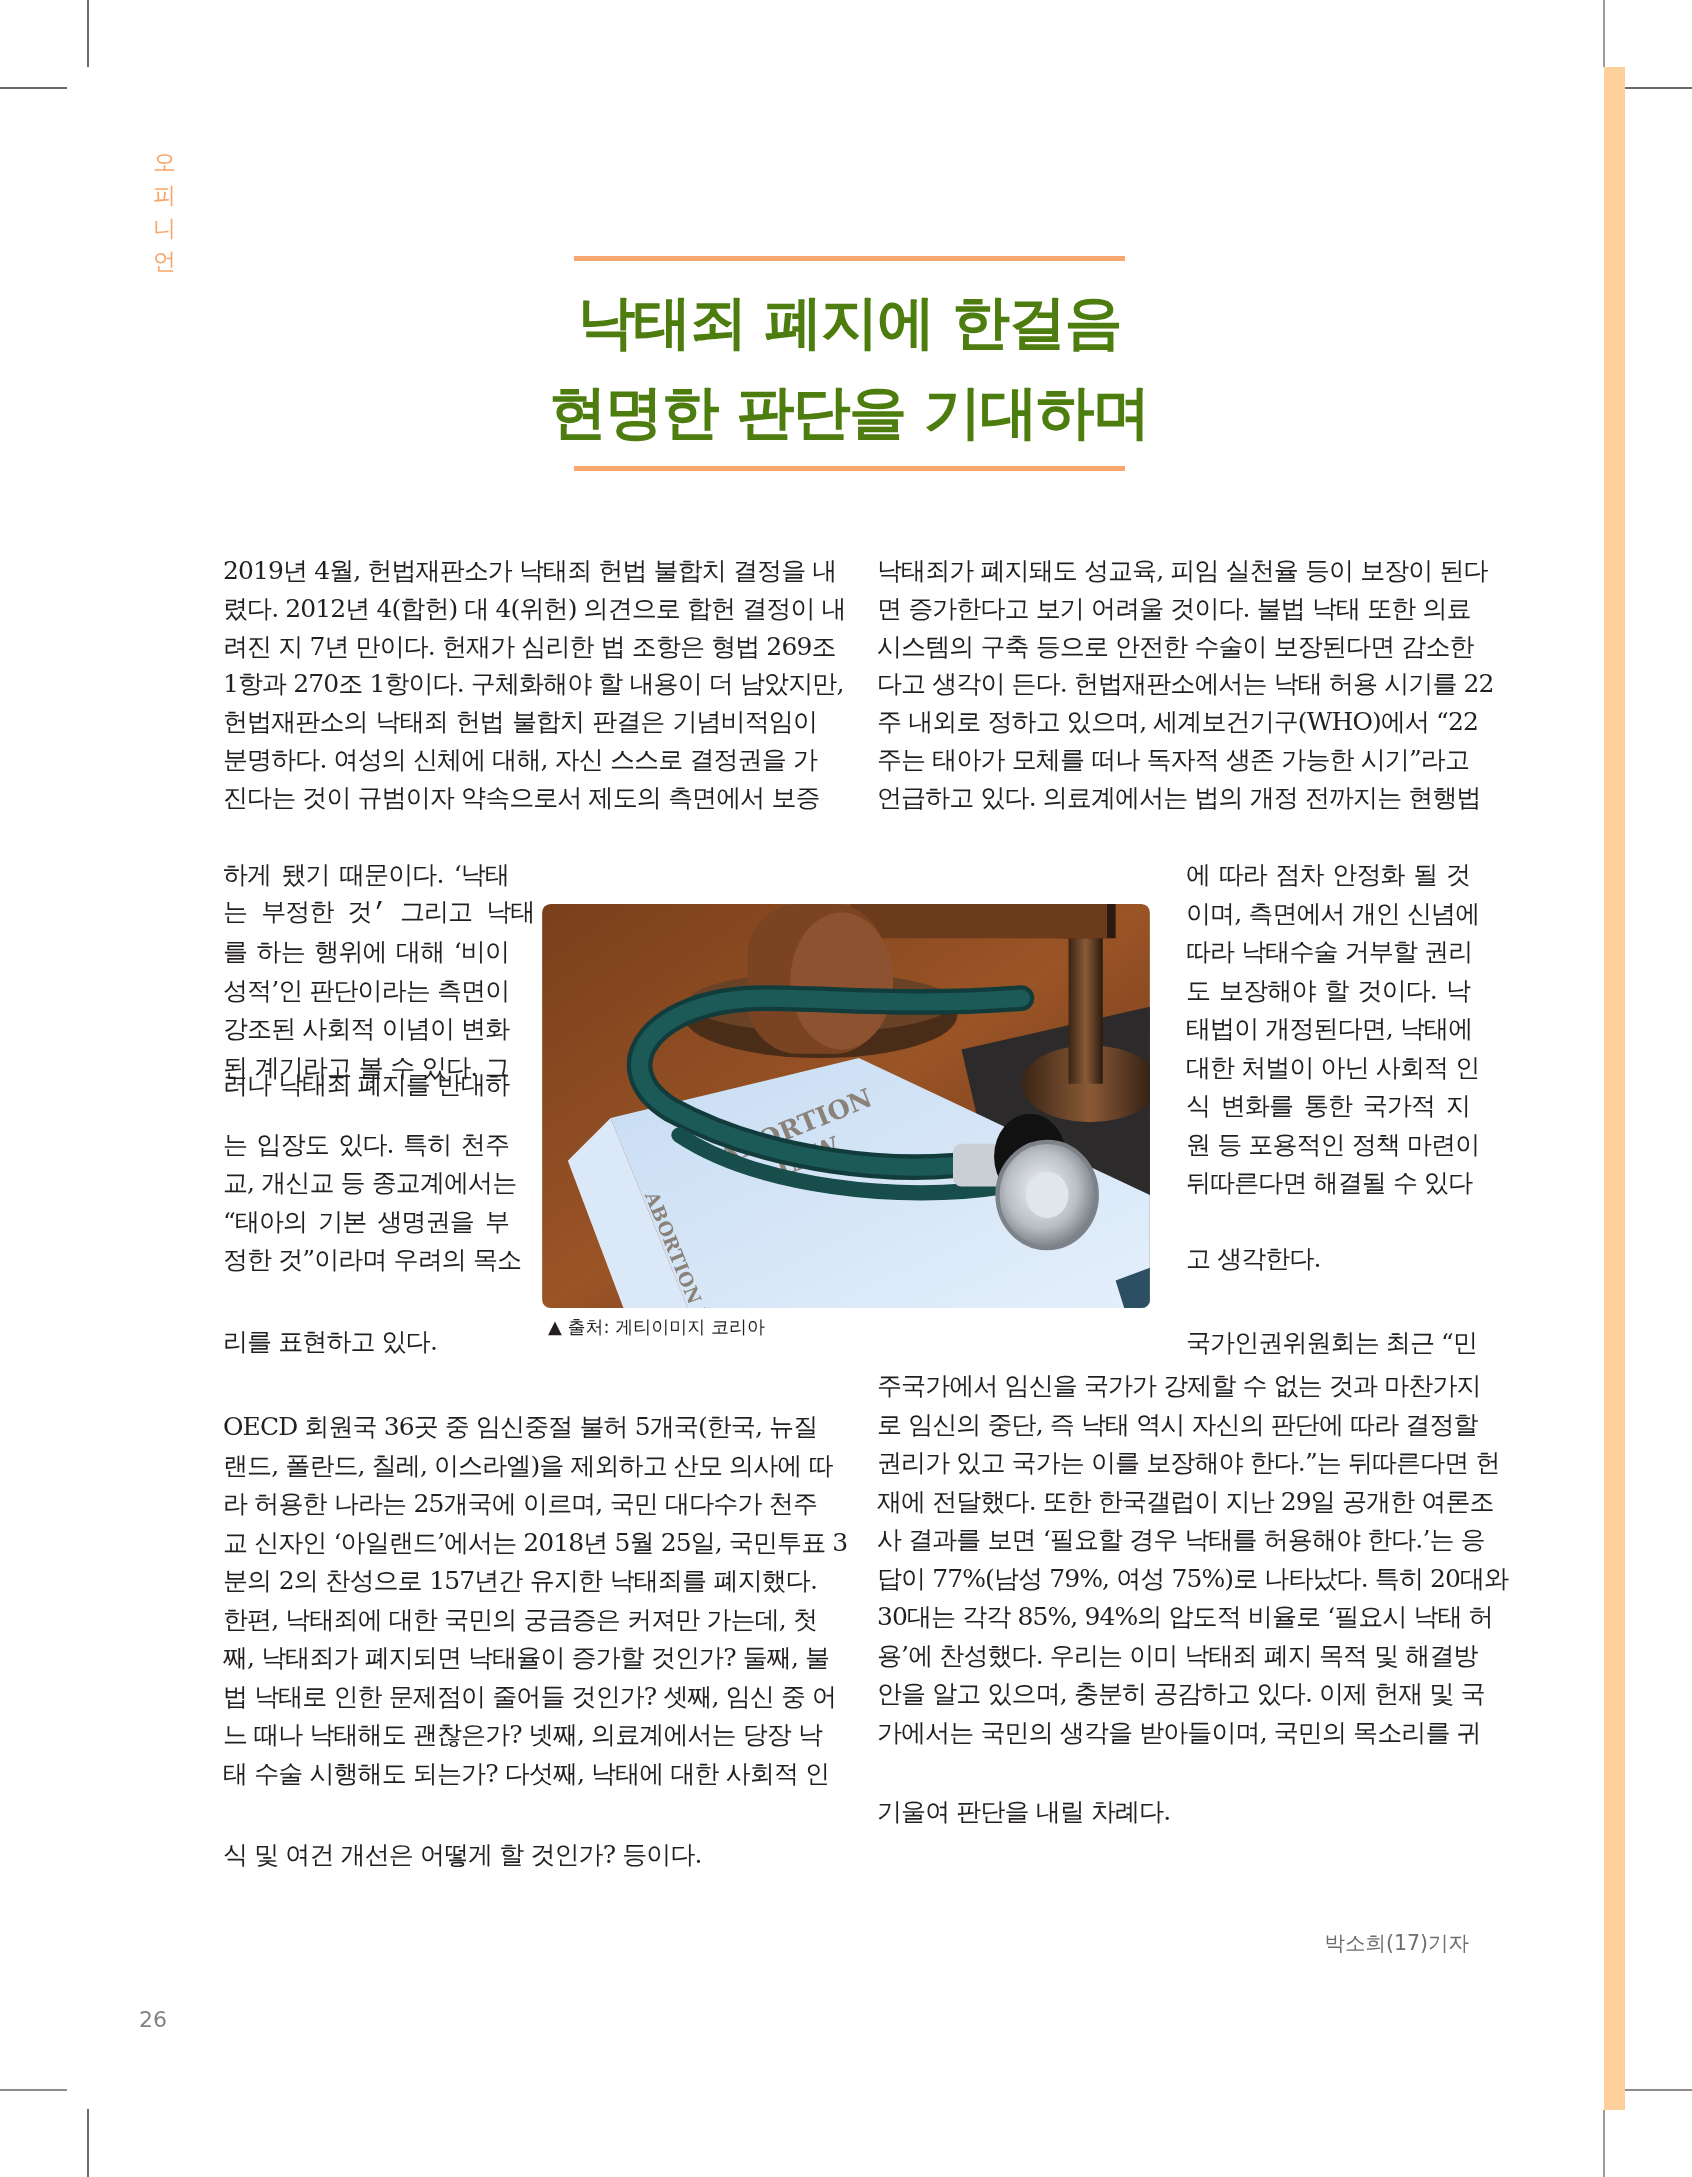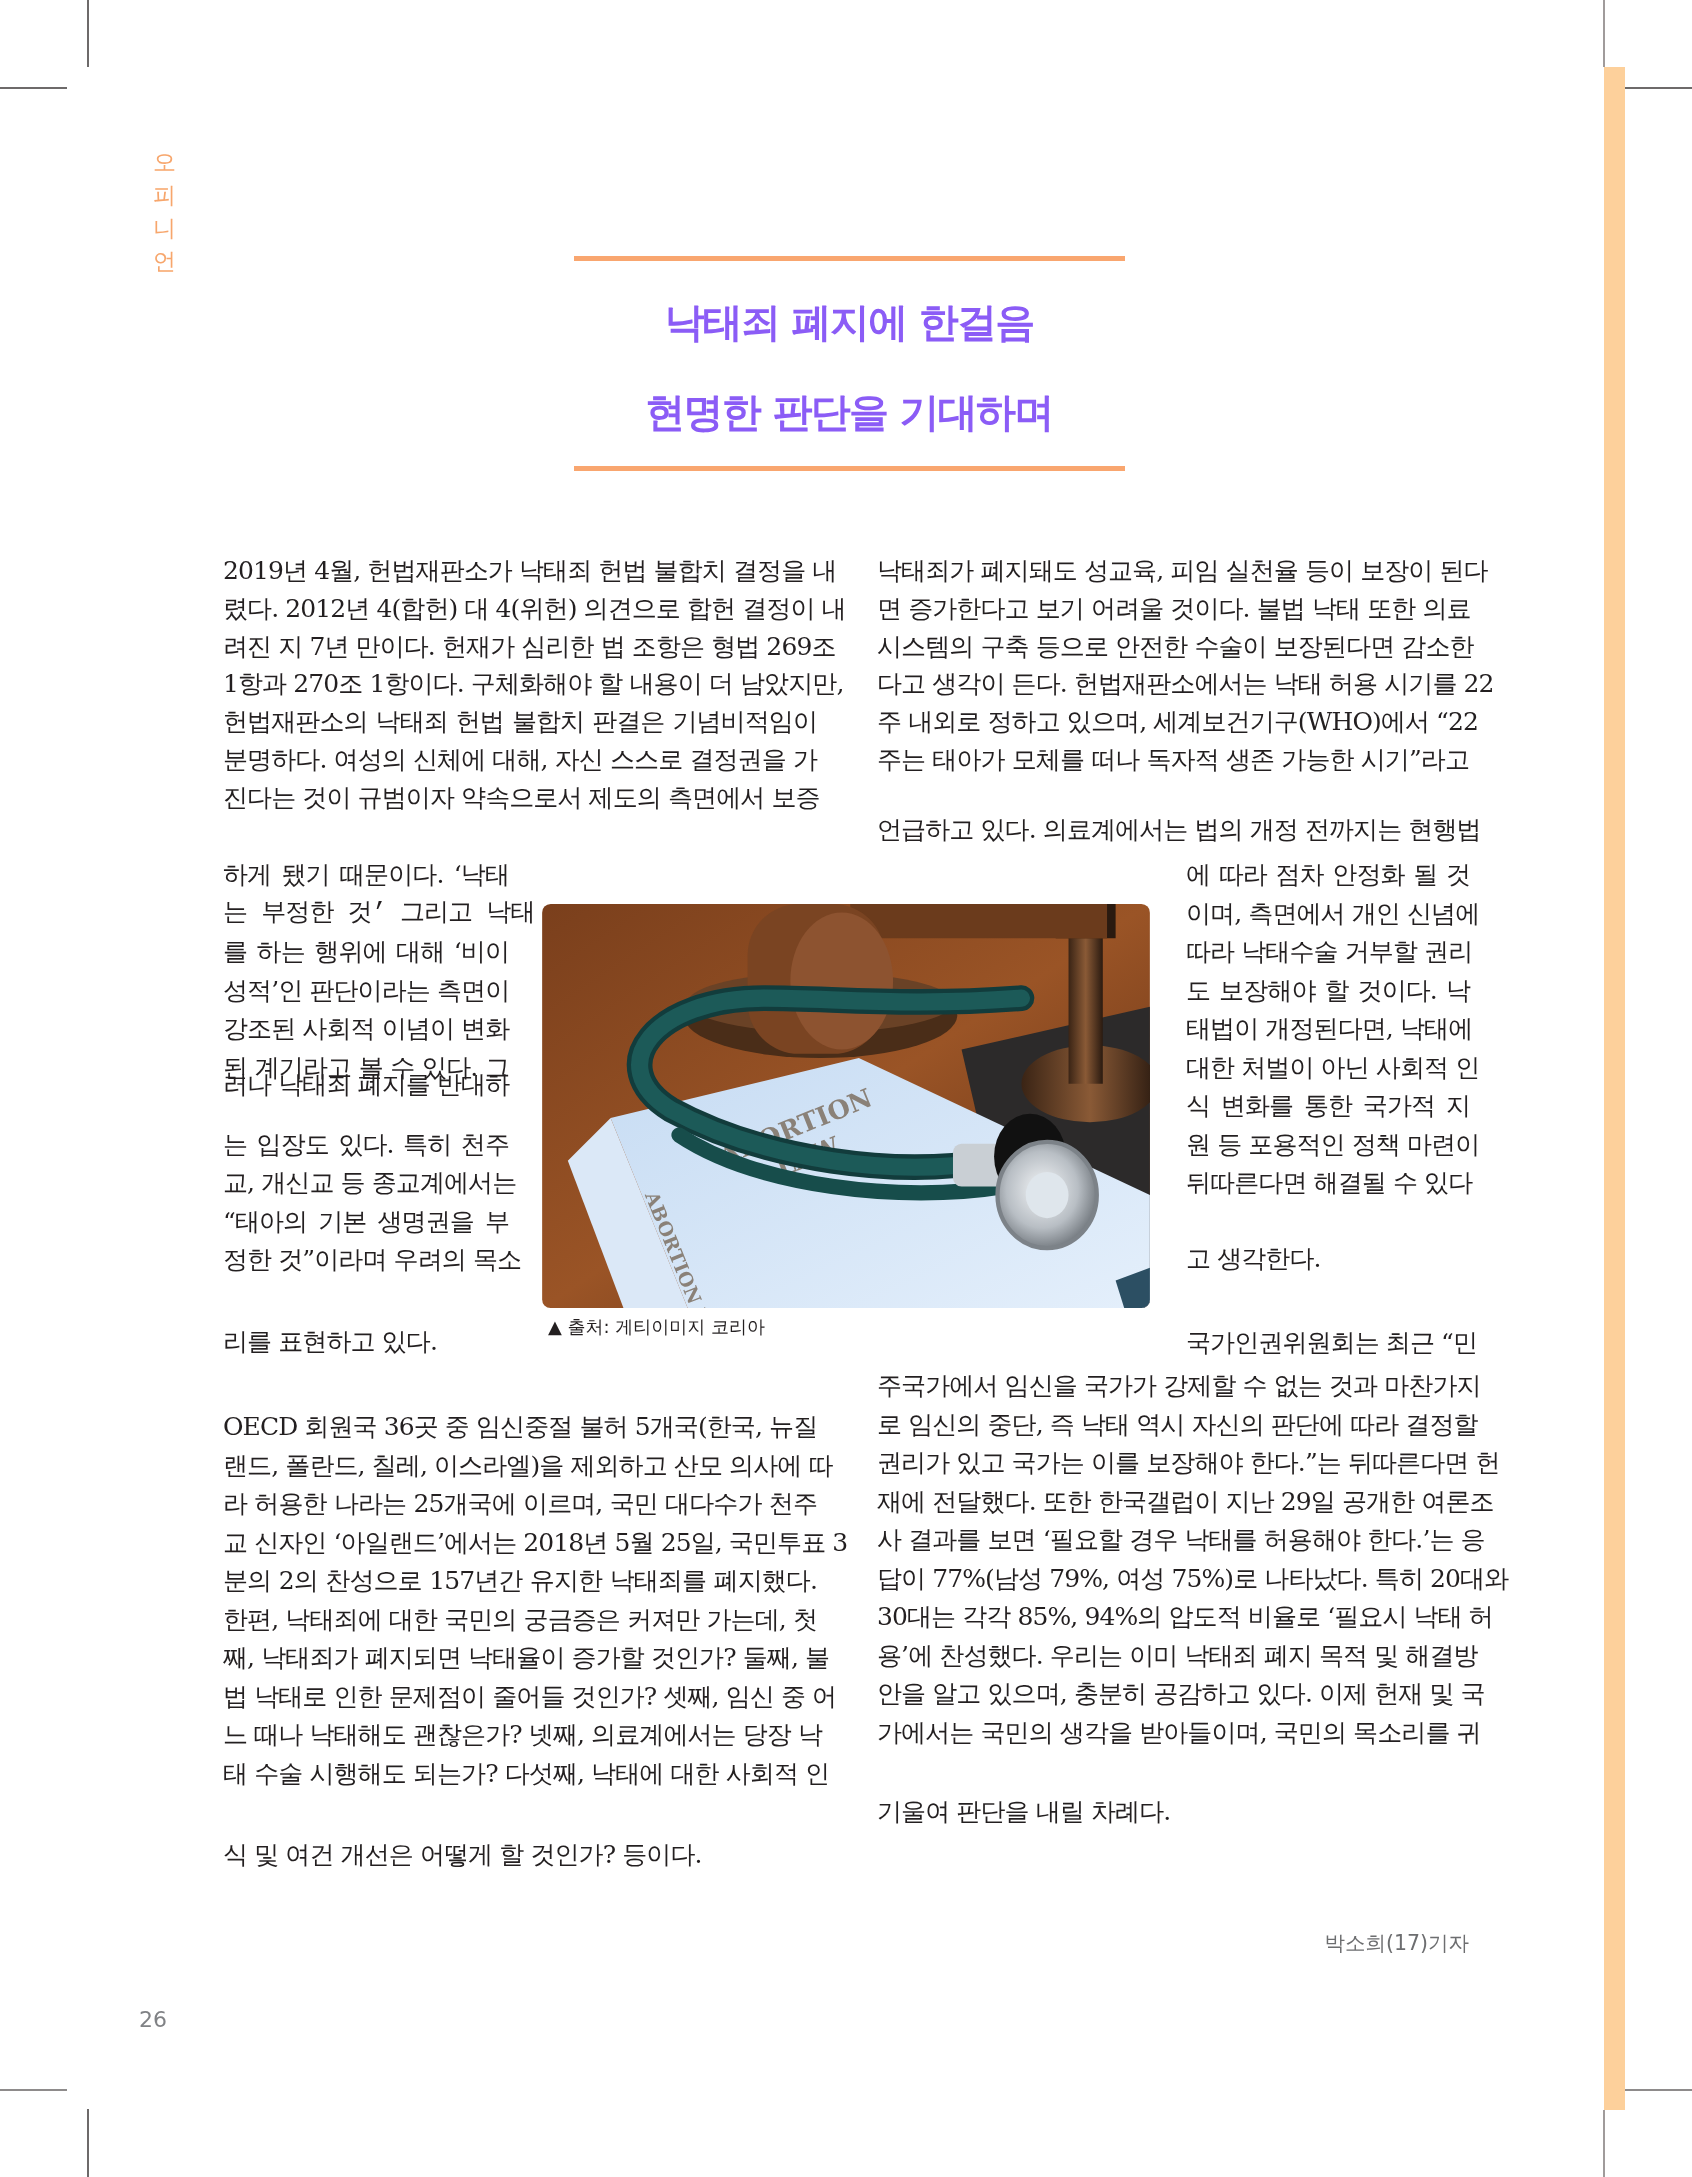--- a/index.html
+++ b/index.html
@@ -4,22 +4,22 @@
 <style>
   html, body { margin:0; padding:0; background:#ffffff; }
   body { width:1692px; height:2178px; position:relative; overflow:hidden;
          font-family: "DejaVu Serif", "Liberation Serif", serif; color:#231f20; }
   .crop { position:absolute; background:#6d6a6a; }
   .side-bar { position:absolute; left:1604px; top:67px; width:20.5px; height:2043px; background:#fdd09b; }
   .section-label { position:absolute; left:151px; top:146px; width:27px; color:#f7a66c;
          font-family:"DejaVu Sans","Liberation Sans",sans-serif; font-size:23px; line-height:33px; text-align:center; }
   .section-label span { display:block; }
   .rule { position:absolute; left:574px; width:551px; height:5.1px; background:#f9a66f; }
-  .title { position:absolute; left:479px; width:740px; text-align:center; color:#8b5cf6;
-         font-family:"DejaVu Sans","Liberation Sans",sans-serif; font-size:40px; font-weight:bold; letter-spacing:-1.7px; line-height:68px; }
+  .title { position:absolute; left:479px; width:740px; text-align:center; color:#4d7c0f;
+         font-family:"DejaVu Sans","Liberation Sans",sans-serif; font-size:58px; font-weight:bold; letter-spacing:-1.7px; line-height:68px; }
   .line { position:absolute; font-size:25px; line-height:38px; height:38px; white-space:nowrap;
          text-align:justify; text-align-last:justify; letter-spacing:-0.9px; }
   .photo { position:absolute; left:542px; top:904px; width:608px; height:404px; border-radius:8.6px; overflow:hidden; }
   .caption { position:absolute; left:548px; top:1315px; font-family:"DejaVu Sans","Liberation Sans",sans-serif; font-size:18px; color:#231f20; }
   .byline { position:absolute; right:223px; top:1929px; font-family:"DejaVu Sans","Liberation Sans",sans-serif; font-size:20.5px; color:#6d6e70; }
   .page-num { position:absolute; left:139px; top:2007px; font-family:"DejaVu Sans","Liberation Sans",sans-serif; font-size:22px; color:#808285; }
 </style>
 </head>
 <body>
 
@@ -147,21 +147,21 @@
   <span>출처: 게티이미지 코리아</span>
 </div>
 
 <div>
   <div class="line" style="left:877px;top:552px;width:592px;">낙태죄가 폐지돼도 성교육, 피임 실천율 등이 보장이 된다</div>
   <div class="line" style="left:877px;top:590px;width:592px;">면 증가한다고 보기 어려울 것이다. 불법 낙태 또한 의료</div>
   <div class="line" style="left:877px;top:628px;width:592px;">시스템의 구축 등으로 안전한 수술이 보장된다면 감소한</div>
   <div class="line" style="left:877px;top:665px;width:592px;">다고 생각이 든다. 헌법재판소에서는 낙태 허용 시기를 22</div>
   <div class="line" style="left:877px;top:703px;width:592px;">주 내외로 정하고 있으며, 세계보건기구(WHO)에서 “22</div>
   <div class="line" style="left:877px;top:741px;width:592px;">주는 태아가 모체를 떠나 독자적 생존 가능한 시기”라고</div>
-  <div class="line" style="left:877px;top:779px;width:592px;margin-top:32px;">언급하고 있다. 의료계에서는 법의 개정 전까지는 현행법</div>
+  <div class="line" style="left:877px;top:779px;width:592px;">언급하고 있다. 의료계에서는 법의 개정 전까지는 현행법</div>
 
   <div class="line" style="left:1186px;top:856px;width:284px;">에 따라 점차 안정화 될 것</div>
   <div class="line" style="left:1186px;top:895px;width:284px;">이며, 측면에서 개인 신념에</div>
   <div class="line" style="left:1186px;top:933px;width:284px;">따라 낙태수술 거부할 권리</div>
   <div class="line" style="left:1186px;top:972px;width:284px;">도 보장해야 할 것이다. 낙</div>
   <div class="line" style="left:1186px;top:1010px;width:284px;">태법이 개정된다면, 낙태에</div>
   <div class="line" style="left:1186px;top:1049px;width:284px;">대한 처벌이 아닌 사회적 인</div>
   <div class="line" style="left:1186px;top:1087px;width:284px;">식 변화를 통한 국가적 지</div>
   <div class="line" style="left:1186px;top:1126px;width:284px;">원 등 포용적인 정책 마련이</div>
   <div class="line" style="left:1186px;top:1164px;width:284px;">뒤따른다면 해결될 수 있다</div>

